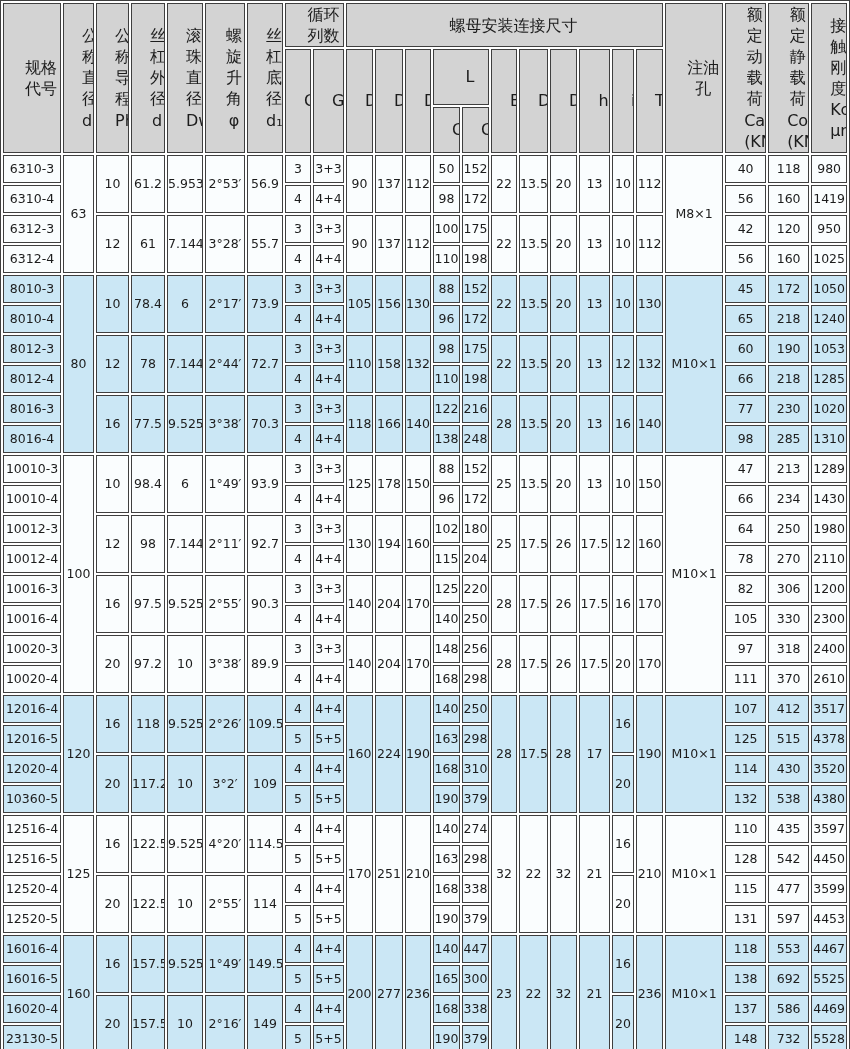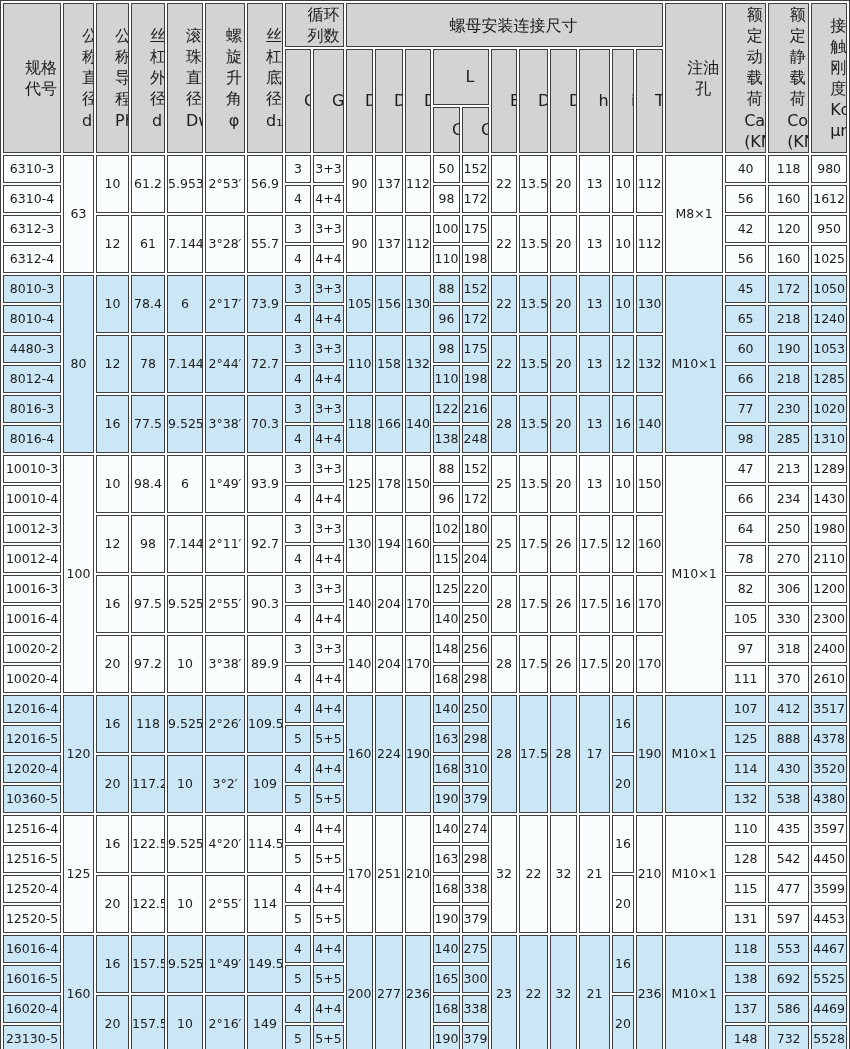--- a/index.html
+++ b/index.html
@@ -155,21 +155,21 @@
           <td>980</td>
         </tr>
         <tr>
           <td>6310-4</td>
           <td>4</td>
           <td>4+4</td>
           <td>98</td>
           <td>172</td>
           <td>56</td>
           <td>160</td>
-          <td>1612</td>
+          <td>1419</td>
         </tr>
         <tr>
           <td>6312-3</td>
           <td rowspan="2">12</td>
           <td rowspan="2">61</td>
           <td rowspan="2">7.144</td>
           <td rowspan="2">3°28′</td>
           <td rowspan="2">55.7</td>
           <td>3</td>
           <td>3+3</td>
@@ -230,21 +230,21 @@
           <td>8010-4</td>
           <td>4</td>
           <td>4+4</td>
           <td>96</td>
           <td>172</td>
           <td>65</td>
           <td>218</td>
           <td>1240</td>
         </tr>
         <tr>
-          <td>4480-3</td>
+          <td>8012-3</td>
           <td rowspan="2">12</td>
           <td rowspan="2">78</td>
           <td rowspan="2">7.144</td>
           <td rowspan="2">2°44′</td>
           <td rowspan="2">72.7</td>
           <td>3</td>
           <td>3+3</td>
           <td rowspan="2">110</td>
           <td rowspan="2">158</td>
           <td rowspan="2">132</td>
@@ -404,21 +404,21 @@
           <td>10016-4</td>
           <td>4</td>
           <td>4+4</td>
           <td>140</td>
           <td>250</td>
           <td>105</td>
           <td>330</td>
           <td>2300</td>
         </tr>
         <tr>
-          <td>10020-2</td>
+          <td>10020-3</td>
           <td rowspan="2">20</td>
           <td rowspan="2">97.2</td>
           <td rowspan="2">10</td>
           <td rowspan="2">3°38′</td>
           <td rowspan="2">89.9</td>
           <td>3</td>
           <td>3+3</td>
           <td rowspan="2">140</td>
           <td rowspan="2">204</td>
           <td rowspan="2">170</td>
@@ -472,21 +472,21 @@
           <td>412</td>
           <td>3517</td>
         </tr>
         <tr>
           <td>12016-5</td>
           <td>5</td>
           <td>5+5</td>
           <td>163</td>
           <td>298</td>
           <td>125</td>
-          <td>888</td>
+          <td>515</td>
           <td>4378</td>
         </tr>
         <tr>
           <td>12020-4</td>
           <td rowspan="2">20</td>
           <td rowspan="2">117.2</td>
           <td rowspan="2">10</td>
           <td rowspan="2">3°2′</td>
           <td rowspan="2">109</td>
           <td>4</td>
@@ -581,21 +581,21 @@
           <td rowspan="2">157.5</td>
           <td rowspan="2">9.525</td>
           <td rowspan="2">1°49′</td>
           <td rowspan="2">149.5</td>
           <td>4</td>
           <td>4+4</td>
           <td rowspan="4">200</td>
           <td rowspan="4">277</td>
           <td rowspan="4">236</td>
           <td>140</td>
-          <td>275</td>
+          <td>447</td>
           <td rowspan="4">23</td>
           <td rowspan="4">22</td>
           <td rowspan="4">32</td>
           <td rowspan="4">21</td>
           <td rowspan="2">16</td>
           <td rowspan="4">236</td>
           <td rowspan="4">M10×1</td>
           <td>118</td>
           <td>553</td>
           <td>4467</td>

